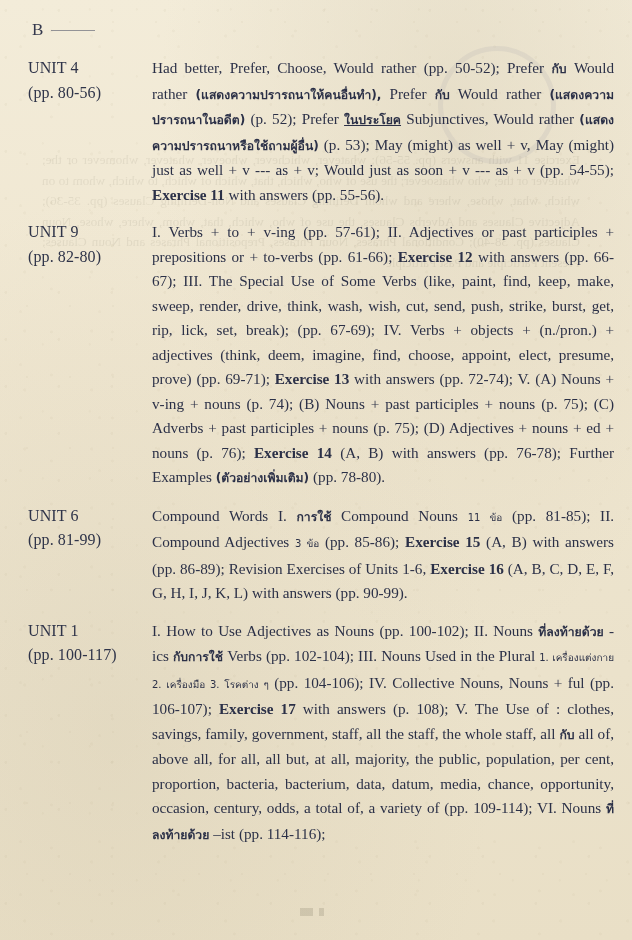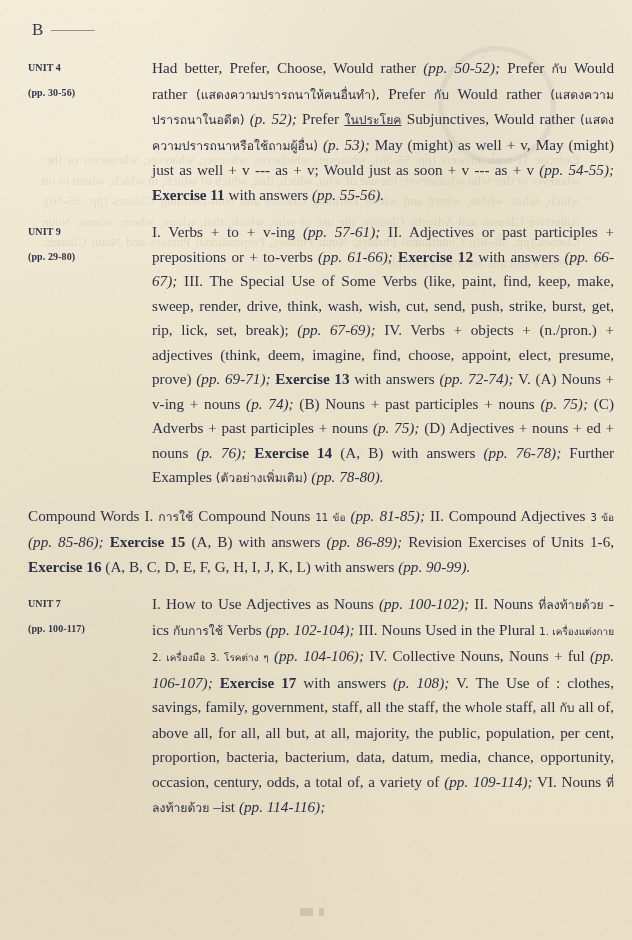--- a/index.html
+++ b/index.html
@@ -96,46 +96,46 @@
     box-sizing: border-box;
   }
 
   .unit {
     display: flex;
     align-items: flex-start;
     margin-bottom: 13px;
   }
   .unit-label {
     flex: 0 0 124px;
-    font-weight: bold;
-    font-size: 10px;
+    font-weight: normal;
+    font-size: 16px;
     line-height: 24.5px;
     letter-spacing: .1px;
     color: #2f3449;
     padding-top: 0px;
   }
   .unit-label .ln { display: block; white-space: nowrap; }
 
   .unit-desc {
     flex: 1 1 auto;
     font-size: 15.2px;
     line-height: 24.5px;
     text-align: justify;
     text-justify: inter-word;
     color: #2b3047;
     hyphens: none;
   }
   .unit-desc .b { font-weight: normal; }
-  .unit-desc .i { font-style: italic; }
+  .unit-desc .i { }
   .unit-desc .bi { font-weight: bold; }
   .unit-desc .u { text-decoration: underline; }
   .unit-desc .th {
     font-family: "DejaVu Sans", sans-serif;
     font-size: 12.2px;
-    font-weight: normal;
+    font-weight: bold;
   }
   .unit-desc .th-s {
     font-family: "DejaVu Sans", sans-serif;
     font-size: 10px;
   }
 
   .footmark {
     position: absolute;
     left: 300px;
     top: 908px;
@@ -159,37 +159,41 @@
 
   <div class="header">
     <span>B</span><span class="rule"></span>
   </div>
 
   <div class="body">
 
   <div class="unit">
         <div class="unit-label">
           <span class="ln">UNIT 4</span>
-          <span class="ln">(pp. 30-56)</span>
+          <span class="ln">(pp. 80-56)</span>
         </div>
         <div class="unit-desc"><span class="b">Had better, Prefer, Choose, Would rather</span><span> </span><span class="i">(pp. 50-52);</span><span>  </span><span class="b">Prefer</span><span> </span><span class="th">กับ</span><span> </span><span class="b">Would rather</span><span> </span><span class="th">(แสดงความปรารถนาให้คนอื่นทำ),</span><span>  </span><span class="b">Prefer</span><span> </span><span class="th">กับ</span><span> </span><span class="b">Would rather</span><span> </span><span class="th">(แสดงความปรารถนาในอดีต)</span><span> </span><span class="i">(p. 52);</span><span>  </span><span class="b">Prefer</span><span> </span><span class="th u">ในประโยค</span><span> </span><span class="b">Subjunctives, Would rather</span><span> </span><span class="th">(แสดงความปรารถนาหรือใช้ถามผู้อื่น)</span><span> </span><span class="i">(p. 53);</span><span>  </span><span class="b">May (might) as well + v, May (might) just as well + v --- as + v;  Would just as soon + v --- as + v</span><span> </span><span class="i">(pp. 54-55);</span><span>  </span><span class="bi">Exercise 11</span><span> with answers </span><span class="i">(pp. 55-56).</span></div>
       </div>
       <div class="unit">
         <div class="unit-label">
           <span class="ln">UNIT 9</span>
-          <span class="ln">(pp. 29-80)</span>
+          <span class="ln">(pp. 82-80)</span>
         </div>
         <div class="unit-desc"><span class="b">I. Verbs + to + v-ing</span><span> </span><span class="i">(pp. 57-61);</span><span>  </span><span class="b">II. Adjectives or past participles + prepositions or + to-verbs</span><span> </span><span class="i">(pp. 61-66);</span><span> </span><span class="bi">Exercise 12</span><span> with answers </span><span class="i">(pp. 66-67);</span><span>  </span><span class="b">III. The Special Use of Some Verbs</span><span> (like, paint, find, keep, make, sweep, render, drive, think, wash, wish, cut, send, push, strike, burst, get, rip, lick, set, break); </span><span class="i">(pp. 67-69);</span><span>   </span><span class="b">IV. Verbs + objects + (n./pron.) + adjectives</span><span> (think, deem, imagine, find, choose, appoint, elect, presume, prove) </span><span class="i">(pp. 69-71);</span><span> </span><span class="bi">Exercise 13</span><span> with answers </span><span class="i">(pp. 72-74);</span><span>  </span><span class="b">V. (A) Nouns + v-ing + nouns</span><span> </span><span class="i">(p. 74);</span><span>  </span><span class="b">(B) Nouns + past participles + nouns</span><span> </span><span class="i">(p. 75);</span><span>  </span><span class="b">(C) Adverbs + past participles + nouns</span><span> </span><span class="i">(p. 75);</span><span>  </span><span class="b">(D) Adjectives + nouns + ed + nouns</span><span> </span><span class="i">(p. 76);</span><span>  </span><span class="bi">Exercise 14</span><span> (A, B) with answers </span><span class="i">(pp. 76-78);</span><span> </span><span class="b">Further Examples</span><span> </span><span class="th">(ตัวอย่างเพิ่มเติม)</span><span> </span><span class="i">(pp. 78-80).</span></div>
       </div>
       <div class="unit">
+        <div class="unit-label">
+          <span class="ln">UNIT 6</span>
+          <span class="ln">(pp. 81-99)</span>
+        </div>
         <div class="unit-desc"><span class="b">Compound Words</span><span>  </span><span class="b">I.</span><span> </span><span class="th">การใช้</span><span> </span><span class="b">Compound Nouns</span><span> </span><span class="th-s">11 ข้อ</span><span>  </span><span class="i">(pp. 81-85);</span><span>  </span><span class="b">II. Compound Adjectives</span><span> </span><span class="th-s">3 ข้อ</span><span> </span><span class="i">(pp. 85-86);</span><span> </span><span class="bi">Exercise 15</span><span> (A, B) with answers </span><span class="i">(pp. 86-89);</span><span>  </span><span class="b">Revision Exercises of Units 1-6,</span><span> </span><span class="bi">Exercise 16</span><span>  (A, B, C, D, E, F, G, H, I, J, K, L) with answers </span><span class="i">(pp. 90-99).</span></div>
       </div>
       <div class="unit">
         <div class="unit-label">
-          <span class="ln">UNIT 7</span>
+          <span class="ln">UNIT 1</span>
           <span class="ln">(pp. 100-117)</span>
         </div>
         <div class="unit-desc"><span class="b">I. How to Use Adjectives as Nouns</span><span> </span><span class="i">(pp. 100-102);</span><span>  </span><span class="b">II. Nouns</span><span> </span><span class="th">ที่ลงท้ายด้วย</span><span> </span><span class="b">- ics</span><span> </span><span class="th">กับการใช้</span><span> </span><span class="b">Verbs</span><span> </span><span class="i">(pp. 102-104);</span><span>  </span><span class="b">III. Nouns Used in the Plural</span><span>  </span><span class="th-s">1. เครื่องแต่งกาย  2. เครื่องมือ  3. โรคต่าง ๆ</span><span> </span><span class="i">(pp. 104-106);</span><span>  </span><span class="b">IV. Collective Nouns, Nouns + ful</span><span> </span><span class="i">(pp. 106-107);</span><span> </span><span class="bi">Exercise 17</span><span> with answers </span><span class="i">(p. 108);</span><span>  </span><span class="b">V. The Use of :</span><span> clothes, savings, family, government, staff, all the staff, the whole staff, all </span><span class="th">กับ</span><span> all of, above all, for all, all but, at all, majority, the public,  population, per cent, proportion, bacteria, bacterium, data, datum, media, chance, opportunity, occasion, century, odds,  a total of, a variety of </span><span class="i">(pp. 109-114);</span><span>  </span><span class="b">VI. Nouns</span><span> </span><span class="th">ที่ลงท้ายด้วย</span><span> </span><span class="b">–ist</span><span> </span><span class="i">(pp. 114-116);</span></div>
       </div>
     </div>
 
   <div class="footmark"></div>
 </div>
 
 </body></html>

